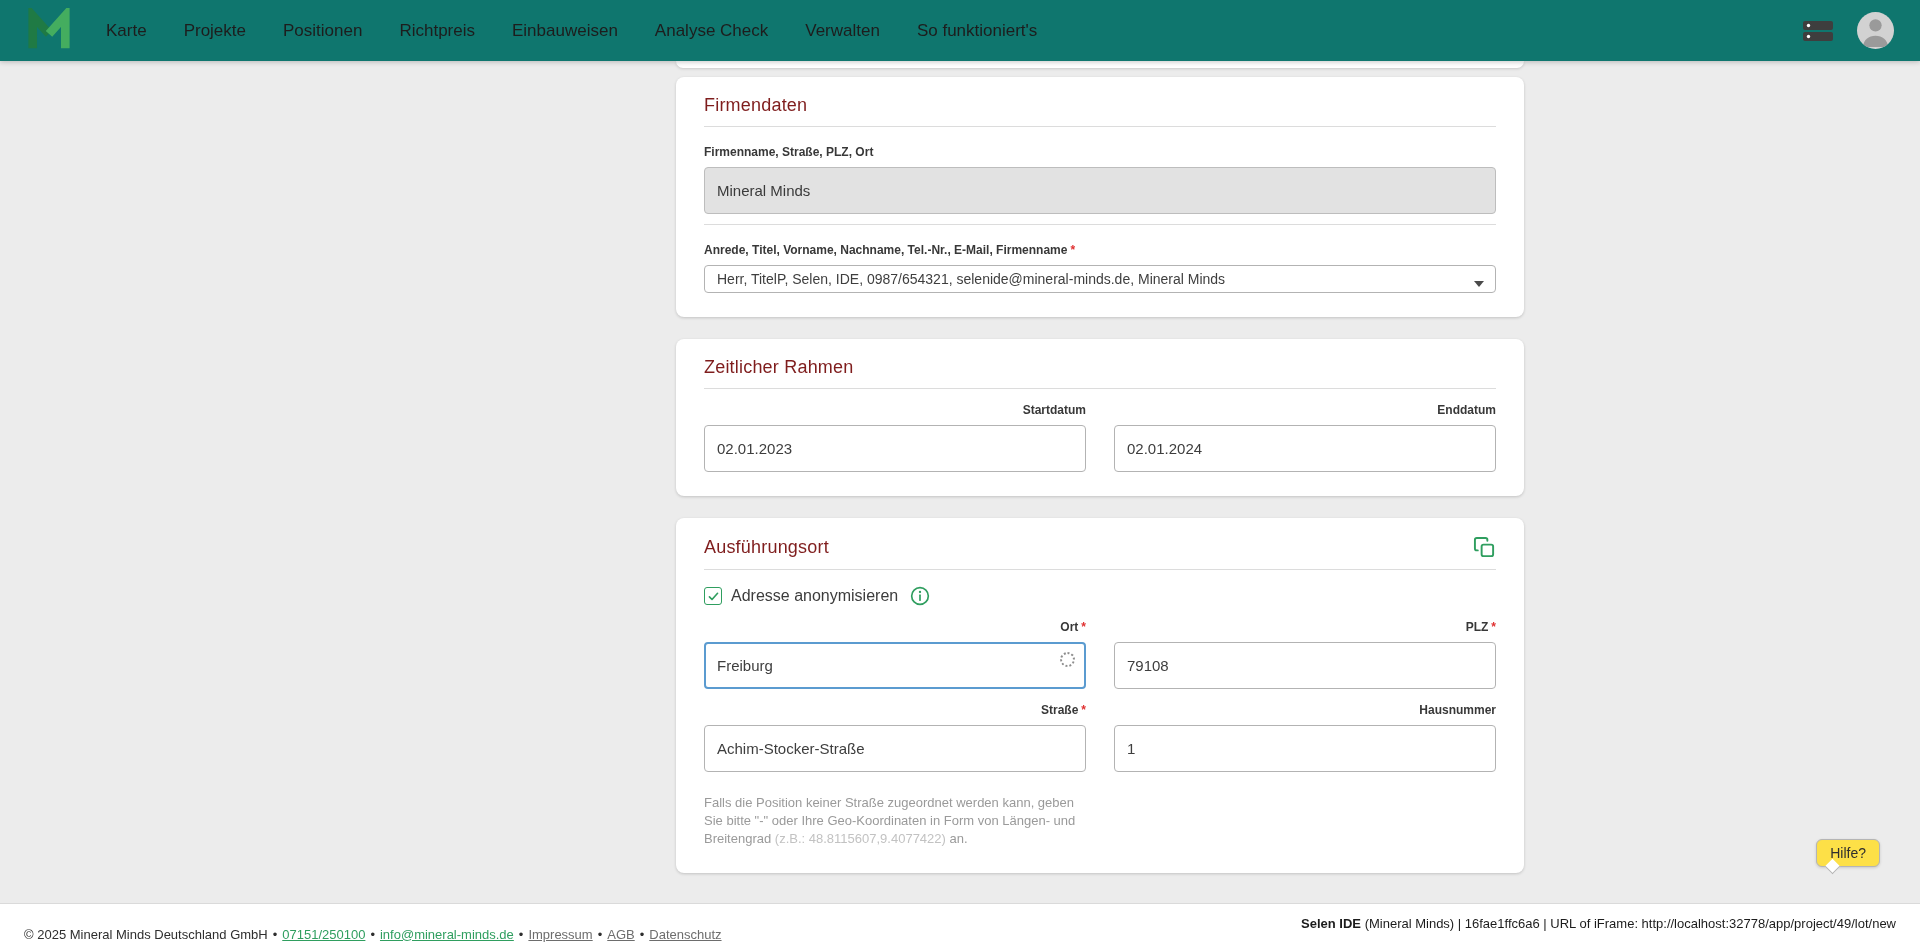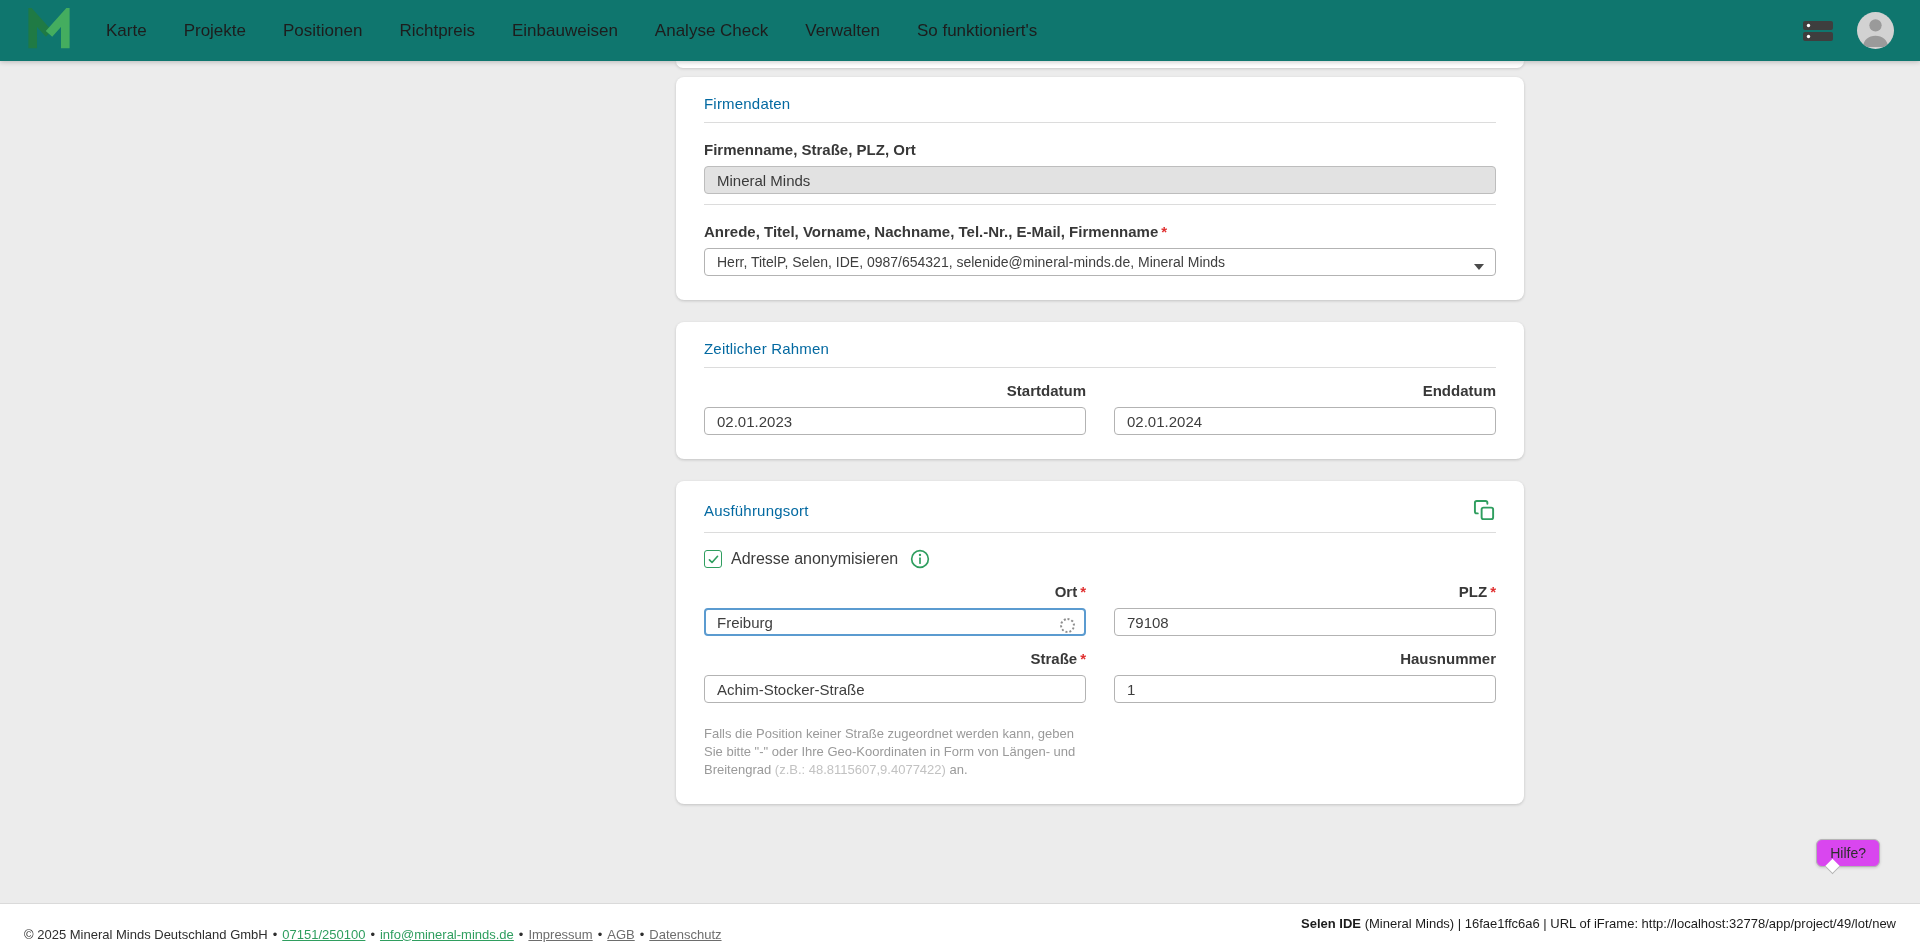--- a/index.html
+++ b/index.html
@@ -25,28 +25,28 @@
 
   
   .content { position:relative; height:842px; overflow:hidden; }
   .card-col { width:848px; margin-left:676px; }
   .card {
     background:#fff; border-radius:8px; box-shadow:0 1px 3px rgba(0,0,0,.18);
     padding:18px 28px 24px; margin-bottom:22px;
   }
   .card-sliver-top { width:848px; margin-left:676px; height:7px; background:#fff; border-radius:0 0 8px 8px; margin-bottom:9px; box-shadow:0 1px 3px rgba(0,0,0,.15); }
 
-  .card-title { font-size:15px; font-weight:400; color:#0369a1; margin:0; letter-spacing:.2px; }
+  .card-title { font-size:18px; font-weight:400; color:#7f1d1d; margin:0; letter-spacing:.2px; }
   .rule { border:none; border-top:1px solid #dcdcdc; margin:10px 0 0; }
 
-  .field-label { display:block; font-size:15px; font-weight:700; color:#383838; margin-top:18px; }
+  .field-label { display:block; font-size:12px; font-weight:700; color:#383838; margin-top:18px; }
   .req { color:#e03131; margin-left:3px; font-weight:700; }
 
   .text-input {
-    width:100%; height:28px; border:1px solid #b3b3b3; border-radius:4px;
+    width:100%; height:47px; border:1px solid #b3b3b3; border-radius:4px;
     padding:0 12px; font-size:15px; color:#3e3e3e; background:#fff; margin-top:8px;
     font-family:"Liberation Sans", sans-serif; outline:none;
   }
   .text-input.readonly { background:#e2e2e2; border-color:#bdbdbd; color:#3a3a3a; }
   .text-input.focused { border:2px solid #5b9bd0; padding:0 11px; }
 
   .select {
     height:28px; border:1px solid #b3b3b3; border-radius:4px; margin-top:8px;
     display:flex; align-items:center; padding:0 30px 0 12px; font-size:14px; color:#3e3e3e;
     position:relative; cursor:pointer; background:#fff;
@@ -73,21 +73,21 @@
   .checkbox {
     width:18px; height:18px; border:1.6px solid var(--accent); border-radius:3px;
     display:flex; align-items:center; justify-content:center; background:#fff; cursor:pointer; flex:0 0 auto;
   }
   .info-icon { width:20px; height:20px; cursor:pointer; margin-left:3px; }
 
   .hint { max-width:385px; font-size:13px; color:#9a9a9a; line-height:1.4; margin-top:8px; }
   .hint .ex { color:#c2c2c2; }
 
   .help-bubble {
-    position:absolute; right:40px; bottom:36px; background:#d946ef;
+    position:absolute; right:40px; bottom:36px; background:#fde047;
     border:1px solid #b5b5b5; border-radius:6px; padding:5px 13px;
     font-size:14px; color:#2e2e2e; cursor:pointer; box-shadow:0 1px 3px rgba(0,0,0,.15);
   }
   .help-bubble::after {
     content:""; position:absolute; left:10px; bottom:-6px; width:10px; height:10px;
     background:#fff; border-right:1px solid #b5b5b5; border-bottom:1px solid #b5b5b5;
     transform:rotate(45deg);
   }
 
   

